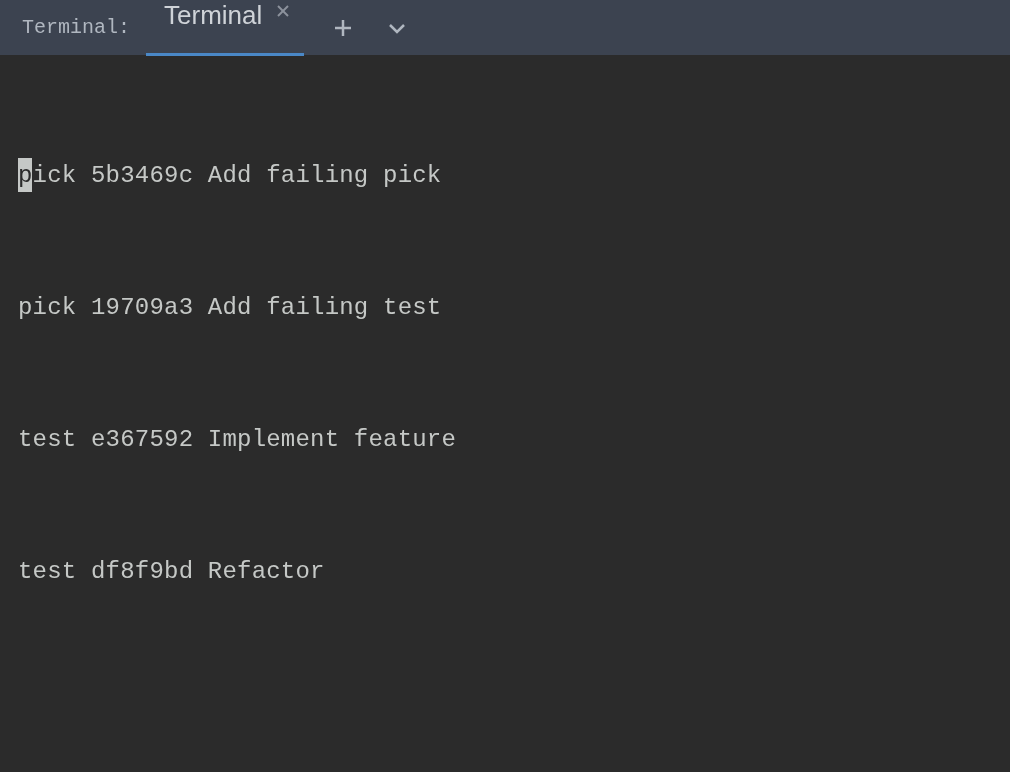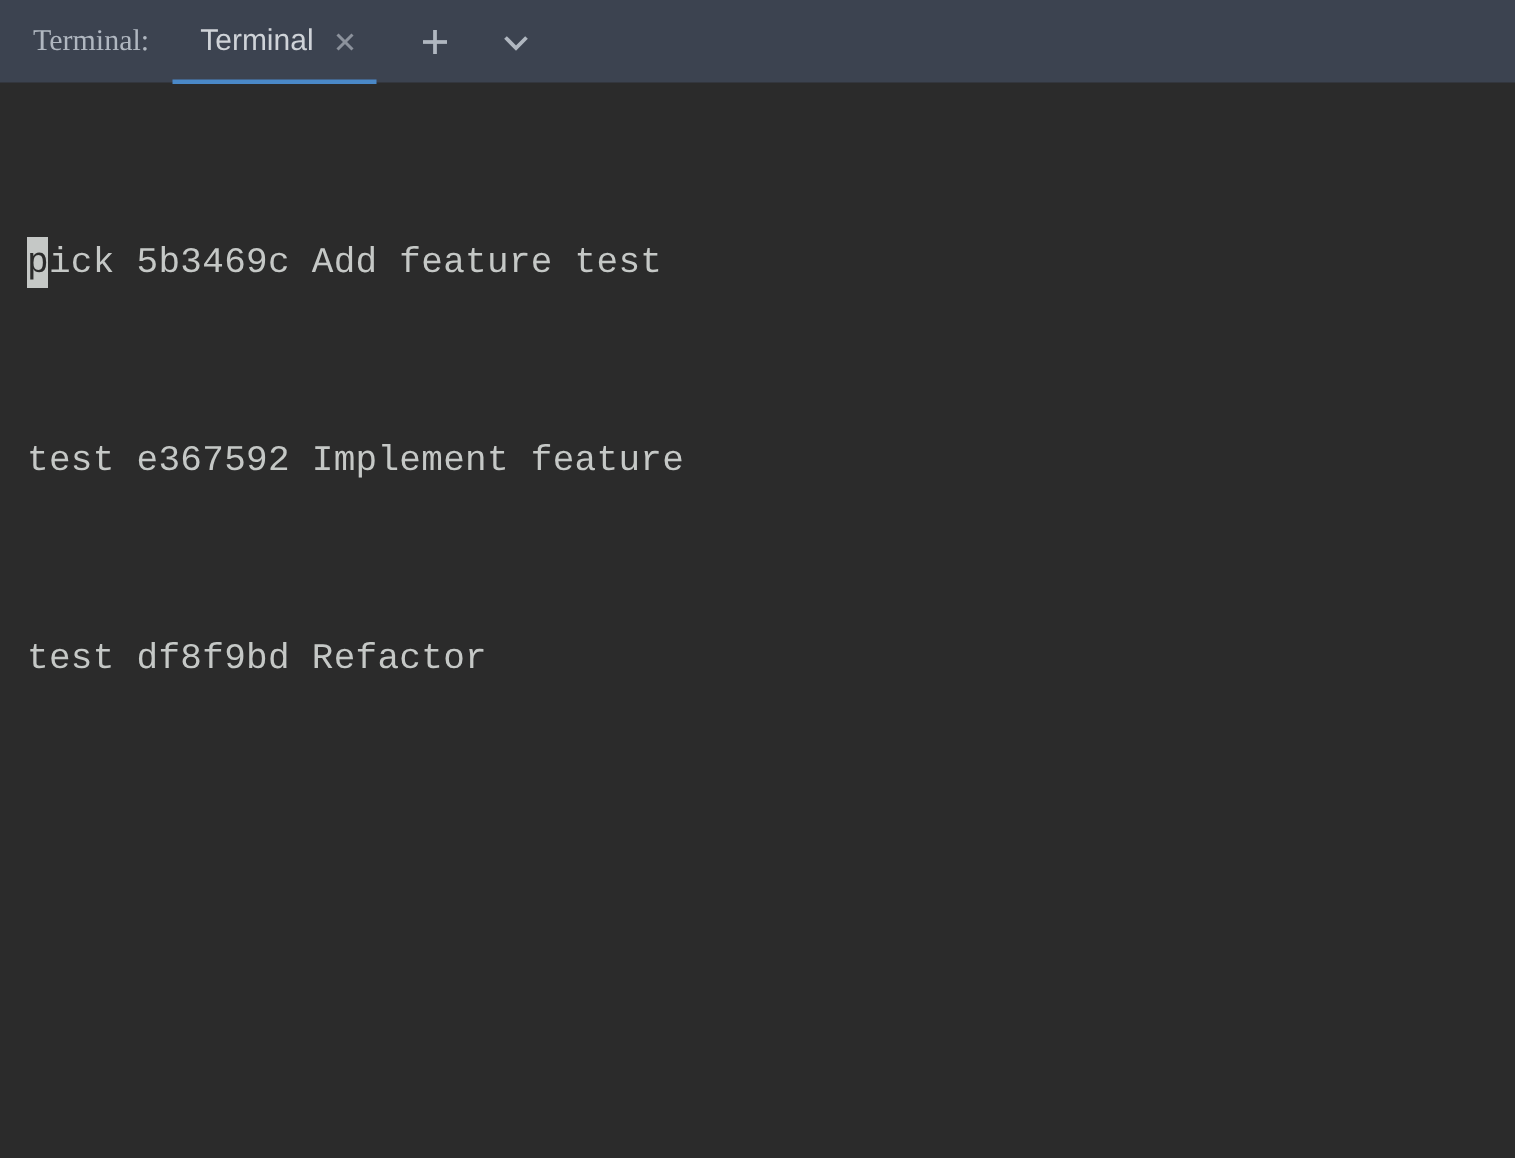--- a/index.html
+++ b/index.html
@@ -19,27 +19,27 @@
       background: #3c4350;
       display: flex;
       align-items: center;
       padding: 0 10px;
       border-bottom: 1px solid #2b2b2b;
     }
     .panel-label {
       color: #b0b7c0;
       font-size: 20px;
       padding: 0 12px;
-      font-family: Liberation Serif, serif;
+      font-family: Liberation Mono, monospace;
     }
     .tab {
       display: flex;
-      align-items: center;
+      align-items: flex-start;
       color: #b0b7c0;
-      font-size: 20px;
+      font-size: 26px;
       padding: 0 8px 0 16px;
       margin-left: 6px;
       cursor: pointer;
       font-family: -apple-system, "Segoe UI", Arial, sans-serif;
       position: relative;
       height: 100%;
     }
     .tab.active {
       color: #cfd3d8;
     }
@@ -121,21 +121,22 @@
       </svg>
   </span>
   <span class="toolbar-icon">
     <svg width="20" height="14" viewBox="0 0 20 14">
         <polyline points="3,4 10,11 17,4" fill="none" stroke="currentColor" stroke-width="2.5"></polyline>
       </svg>
   </span>
 </div>
 
 <div class="terminal-body">
-  <div class="terminal-line"><span class="cursor-cell"><span class="cursor-block"></span><span class="cursor-char">p</span></span><span>ick 5b3469c Add feature test</span></div>
+  <div class="terminal-line"><span class="cursor-cell"><span class="cursor-block"></span><span class="cursor-char">p</span></span><span>ick 5b3469c Add failing pick</span></div>
+  <div class="terminal-line">pick 19709a3 Add failing test</div>
   <div class="terminal-line">test e367592 Implement feature</div>
   <div class="terminal-line">test df8f9bd Refactor</div>
   
   
   
   
   
   
   
   

